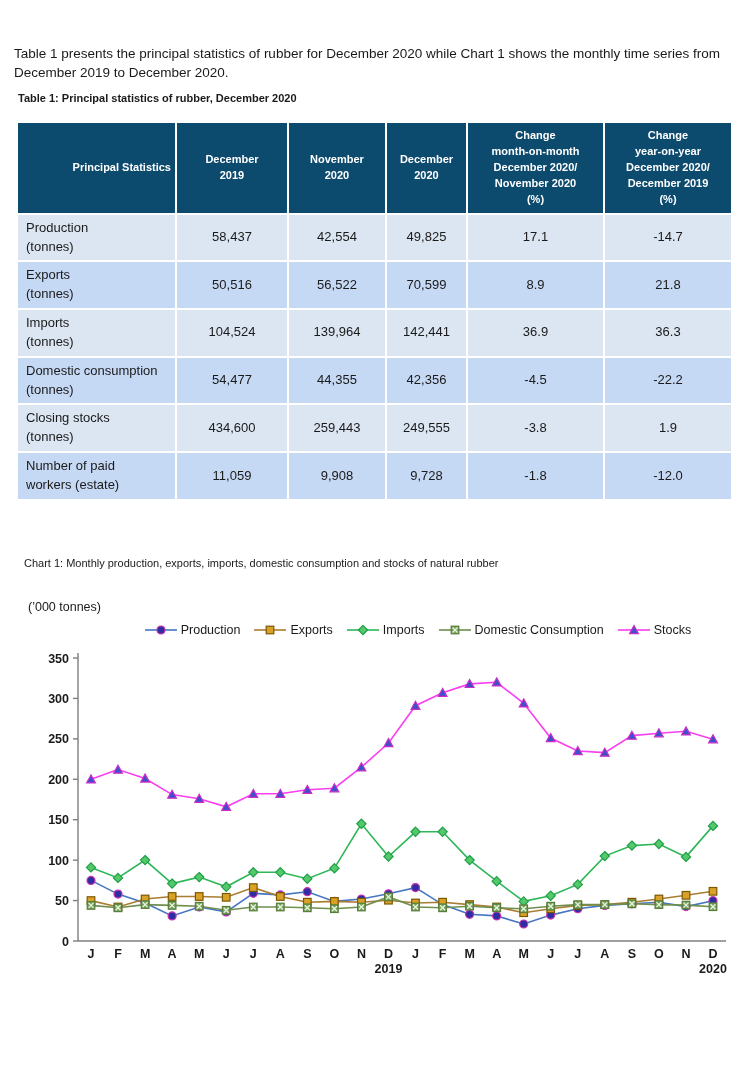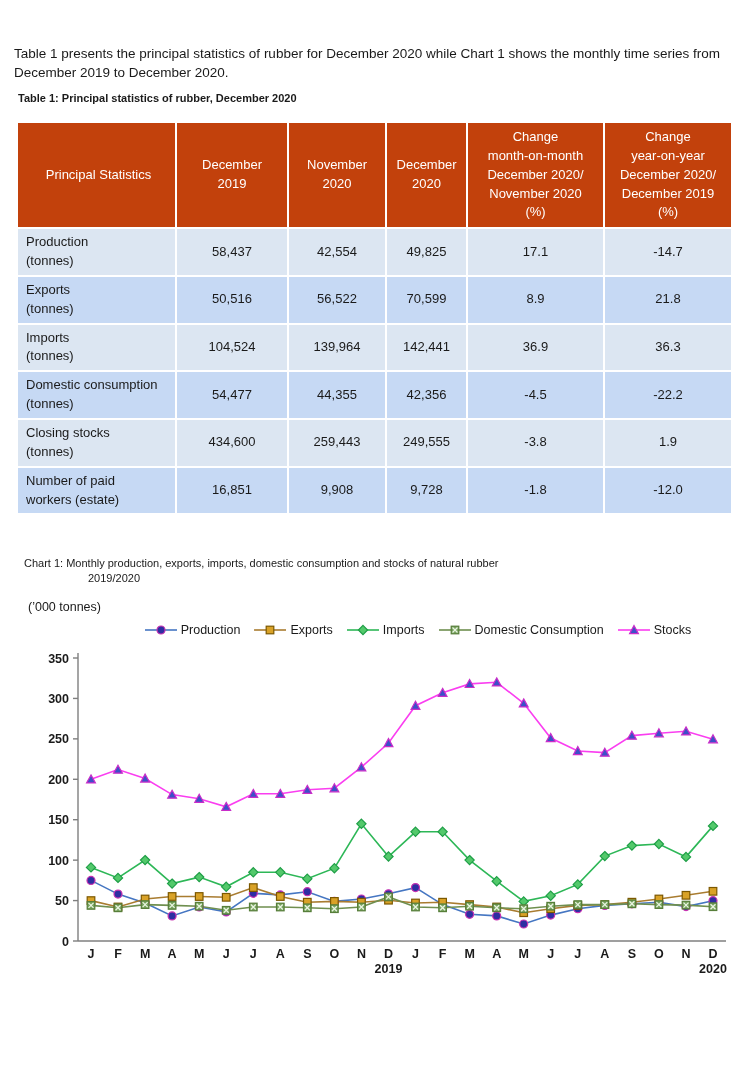--- a/index.html
+++ b/index.html
@@ -7,25 +7,25 @@
   .page { position:relative; width:745px; height:1079px; overflow:hidden; }
 
   .intro { position:absolute; left:14px; top:30px; width:720px; font-size:13.5px; line-height:1.45; }
 
   .table-title { position:absolute; left:18px; top:92px; font-size:11px; font-weight:bold; }
 
   table.stats { position:absolute; left:16px; top:121px; width:715px; border-collapse:collapse; table-layout:fixed; }
   table.stats col.c0{width:159px} table.stats col.c1{width:112px} table.stats col.c2{width:98px}
   table.stats col.c3{width:81px}  table.stats col.c4{width:137px} table.stats col.c5{width:128px}
   table.stats th {
-    background:#c2410c; color:#ffffff; font-size:13px; font-weight:normal;
+    background:#0c4a6e; color:#ffffff; font-size:11px; font-weight:bold;
     text-align:center; vertical-align:middle; padding:5px 4px; line-height:1.45;
     border:2px solid #ffffff;
   }
-  table.stats th:first-child { text-align:center; padding-left:8px; }
+  table.stats th:first-child { text-align:right; padding-left:8px; }
   table.stats td {
     font-size:13px; text-align:center; vertical-align:middle; padding:4px 6px;
     height:37px; line-height:1.45; border:2px solid #ffffff;
   }
   table.stats td.label { text-align:left; padding-left:8px; }
   table.stats tbody tr:nth-child(odd) td { background:#DCE6F2; }
   table.stats tbody tr:nth-child(even) td { background:#C6D9F4; }
 
   .chart-title { position:absolute; left:24px; top:556px; width:710px; font-size:11px; font-weight:normal; line-height:1.4; }
   .chart-title .line2 { display:block; padding-left:64px; }
@@ -104,32 +104,31 @@
         <tr>
           <td class="label">Closing stocks<br>(tonnes)</td>
           <td>434,600</td>
           <td>259,443</td>
           <td>249,555</td>
           <td>-3.8</td>
           <td>1.9</td>
         </tr>
         <tr>
           <td class="label">Number of paid<br>workers (estate)</td>
-          <td>16,851</td>
+          <td>11,059</td>
           <td>9,908</td>
           <td>9,728</td>
           <td>-1.8</td>
           <td>-12.0</td>
         </tr>
       </tbody>
   </table>
 
   <div class="chart-title">
     <span>Chart 1: Monthly production, exports, imports, domestic consumption and stocks of natural rubber</span>
-    <span class="line2">2019/2020</span>
   </div>
 
   <div class="unit-label">(’000 tonnes)</div>
 
   <div class="legend" id="legend">
       <span class="legend-item">
         <svg class="legend-swatch" viewBox="0 0 34 12">
           <line x1="1" y1="6" x2="33" y2="6" stroke="#4576C2" stroke-width="1.6"></line>
           <circle cx="17" cy="6" r="4" fill="#2E2EA2" stroke="#C932B1" stroke-width="1.2"></circle>
         </svg>

